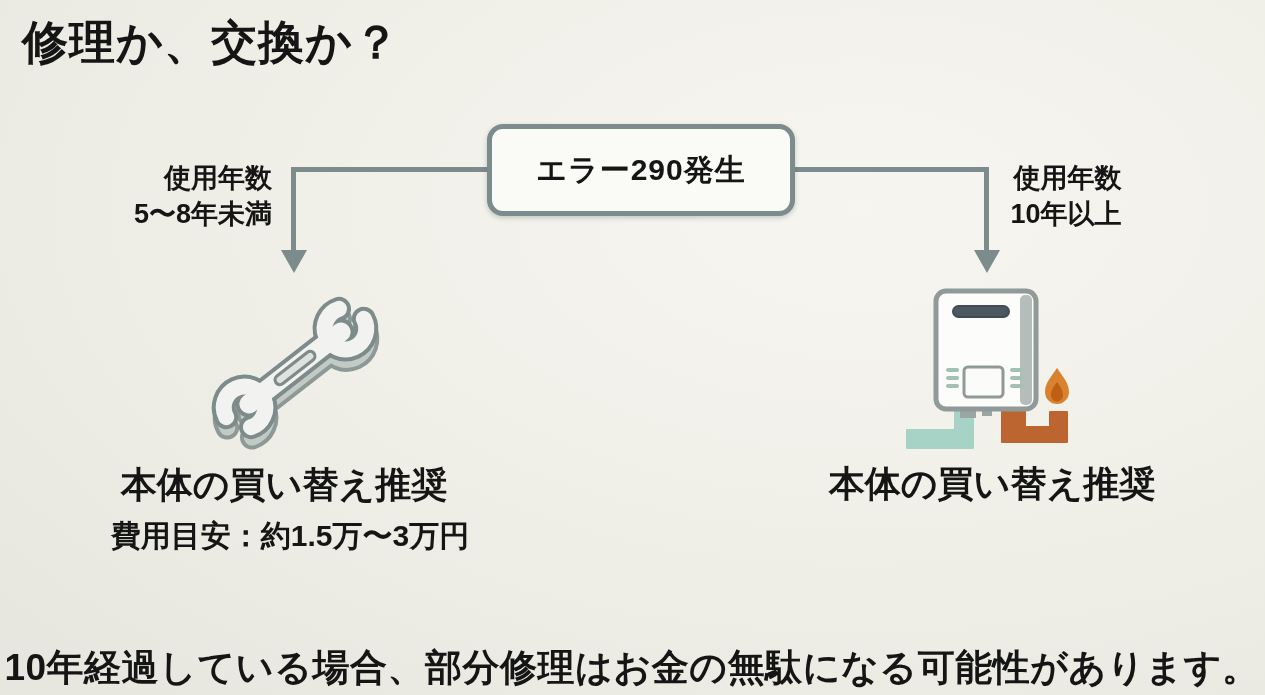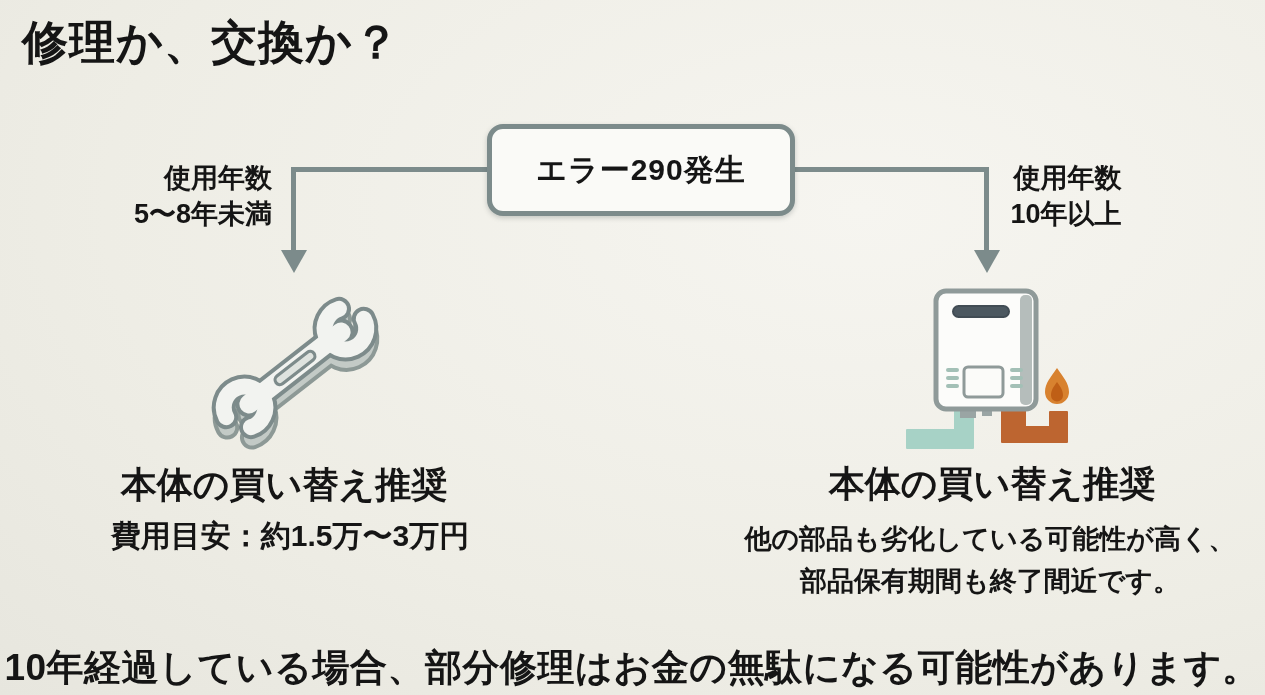--- a/index.html
+++ b/index.html
@@ -117,20 +117,16 @@
       <rect x="125" y="88" width="13" height="4" rx="2"></rect>
       <rect x="125" y="96" width="13" height="4" rx="2"></rect>
       <rect x="125" y="104" width="13" height="4" rx="2"></rect>
     </g>
   </svg>
 
   <div class="abs heading" style="left:284px;top:461px;">本体の買い替え推奨</div>
   <div class="abs detail" style="left:290px;top:516px;">費用目安：約1.5万〜3万円</div>
 
   <div class="abs heading" style="left:992px;top:460px;">本体の買い替え推奨</div>
-  <div class="abs detail-sm" style="left:990px;top:519px;">
-    <div>他の部品も劣化している可能性が高く、</div>
-    <div>部品保有期間も終了間近です。</div>
-  </div>
 
   <div class="abs footer">10年経過している場合、部分修理はお金の無駄になる可能性があります。</div>
 
 </div>
 
 </body></html>

